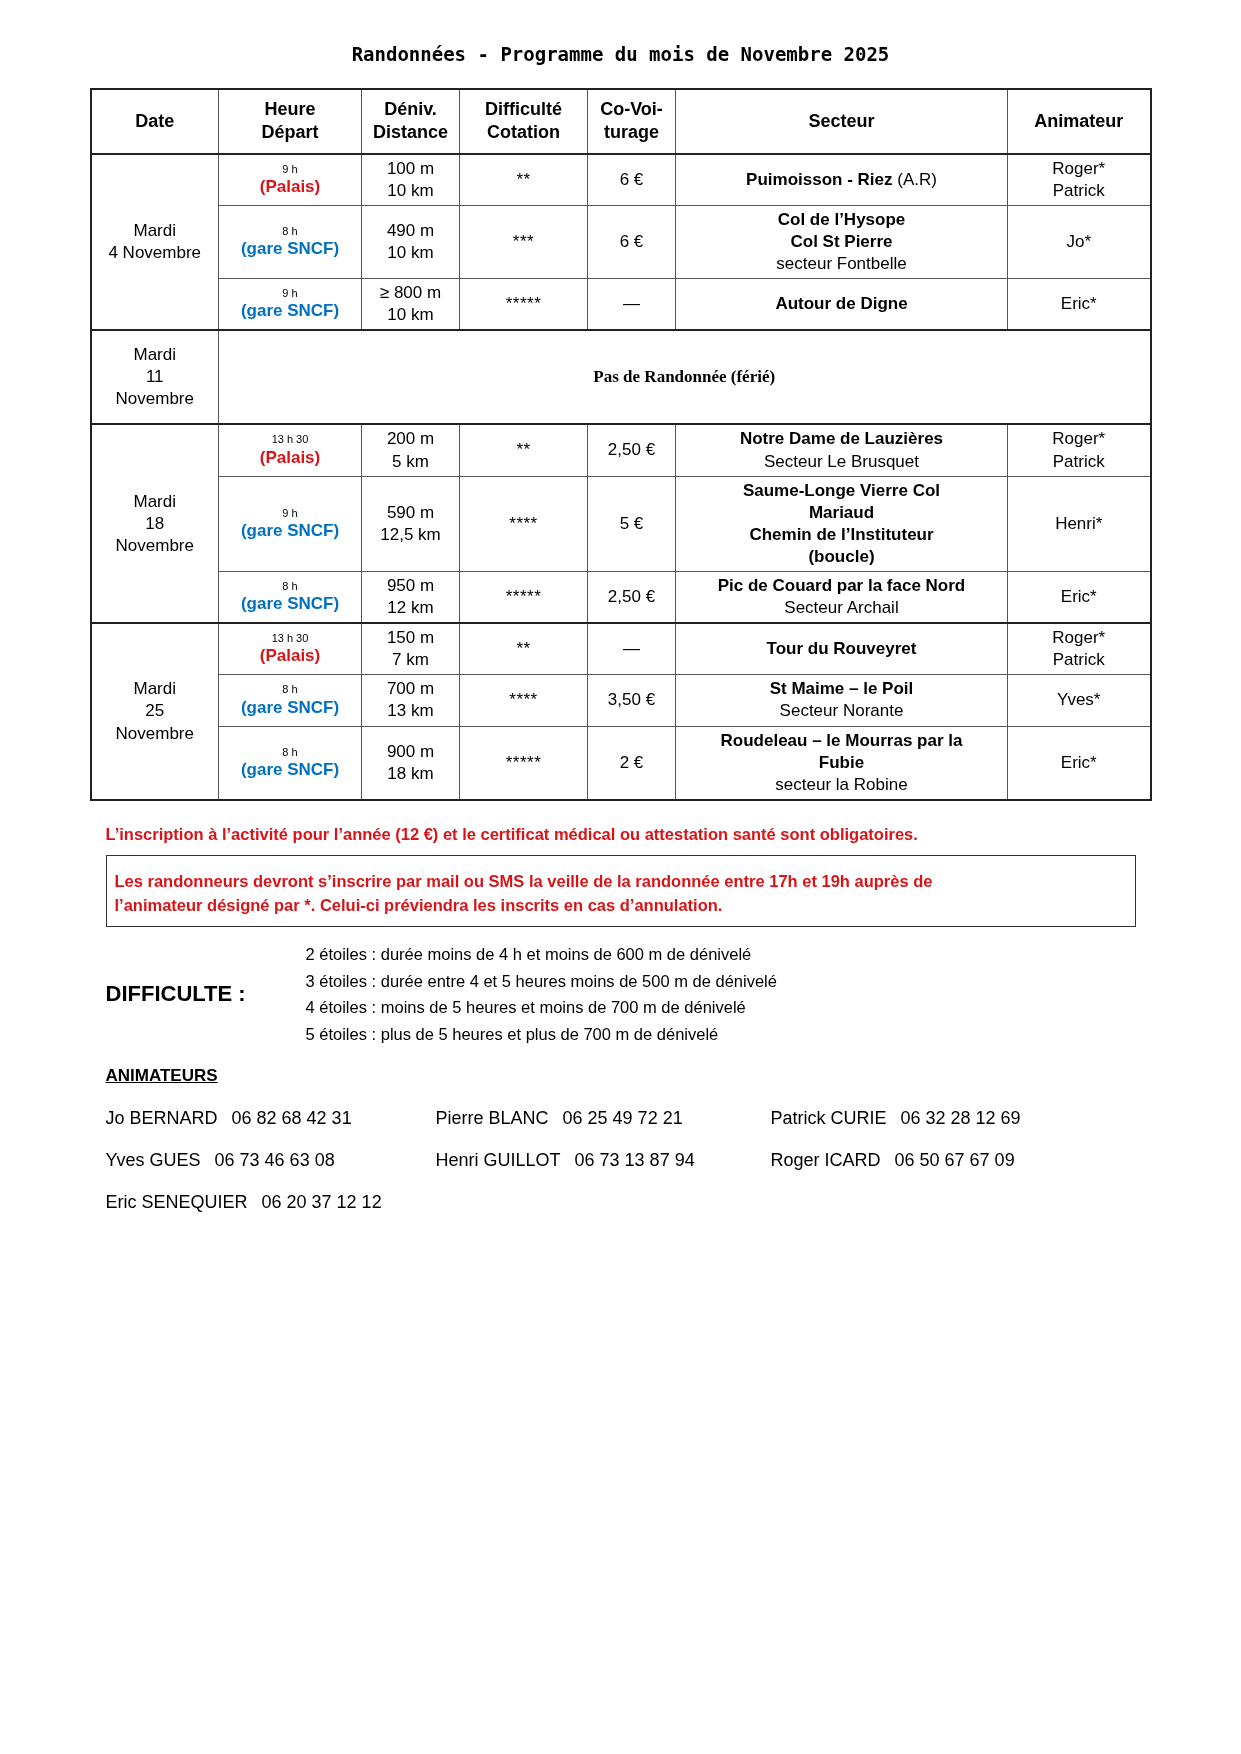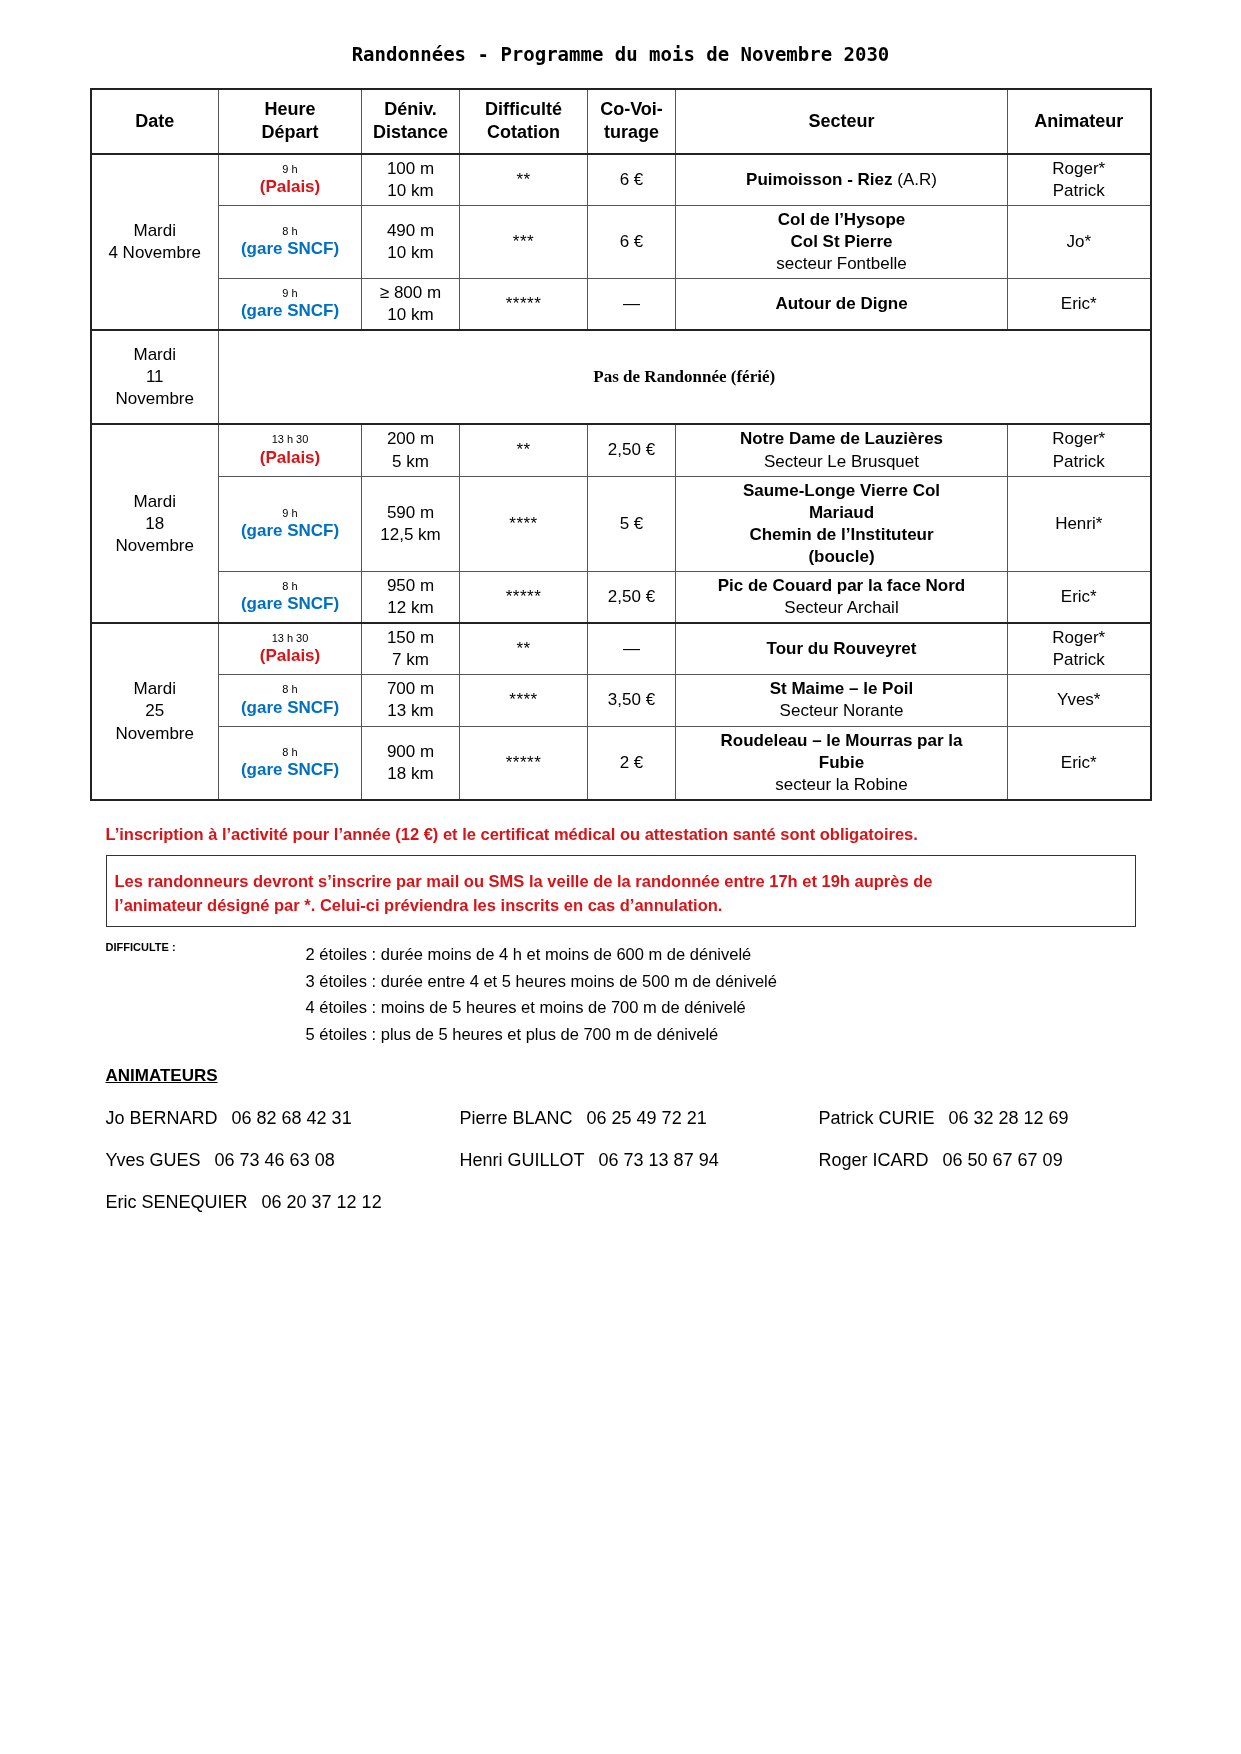--- a/index.html
+++ b/index.html
@@ -108,59 +108,59 @@
     width: 1030px;
     margin: 14px auto 0 auto;
     display: flex;
     align-items: flex-start;
     font-size: 16.5px;
   }
   .diff-label {
     font-weight: bold;
     width: 200px;
     flex: 0 0 200px;
-    font-size: 11px;
+    font-size: 22px;
+    margin-top: 40px;
   }
   .diff-lines div {
     line-height: 1.62;
     font-size: 16.5px;
   }
 
   .anim-title {
     width: 1030px;
     margin: 18px auto 0 auto;
     font-weight: bold;
     text-decoration: underline;
     font-size: 17px;
   }
   .anim-grid {
     width: 1030px;
     margin: 22px auto 0 auto;
   }
   .anim-row {
     display: flex;
     margin-bottom: 21px;
-    gap: 24px;
   }
   .anim-cell {
     display: flex;
     font-size: 18px;
   }
   .anim-cell .nm { white-space: nowrap; }
   .anim-cell .ph { white-space: nowrap; margin-left: 14px; }
   .col1 { flex: 0 0 330px; }
   .col2 { flex: 0 0 335px; }
   .col3 { flex: 0 0 340px; }
 </style>
 </head>
 <body>
 
 <div class="page">
 
-  <div class="doc-title">Randonnées - Programme du mois de Novembre 2030</div>
+  <div class="doc-title">Randonnées - Programme du mois de Novembre 2025</div>
 
   <table class="prog">
     <colgroup>
       <col class="c-date">
         <col class="c-heure">
         <col class="c-deniv">
         <col class="c-diff">
       <col class="c-covoit">
         <col class="c-secteur">
         <col class="c-anim">

